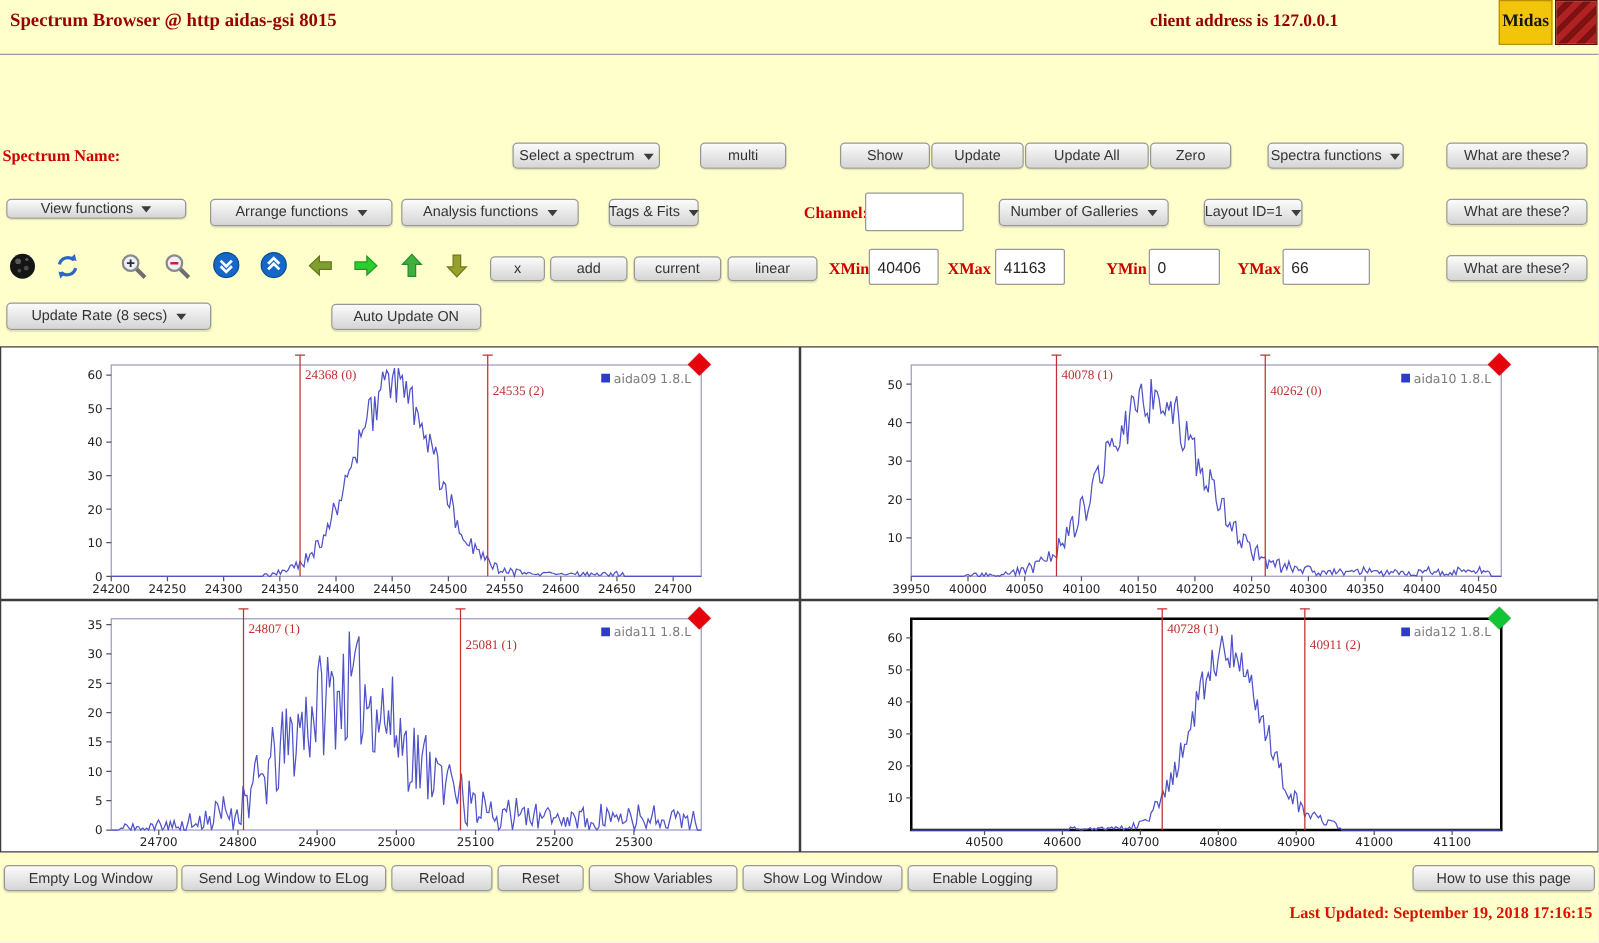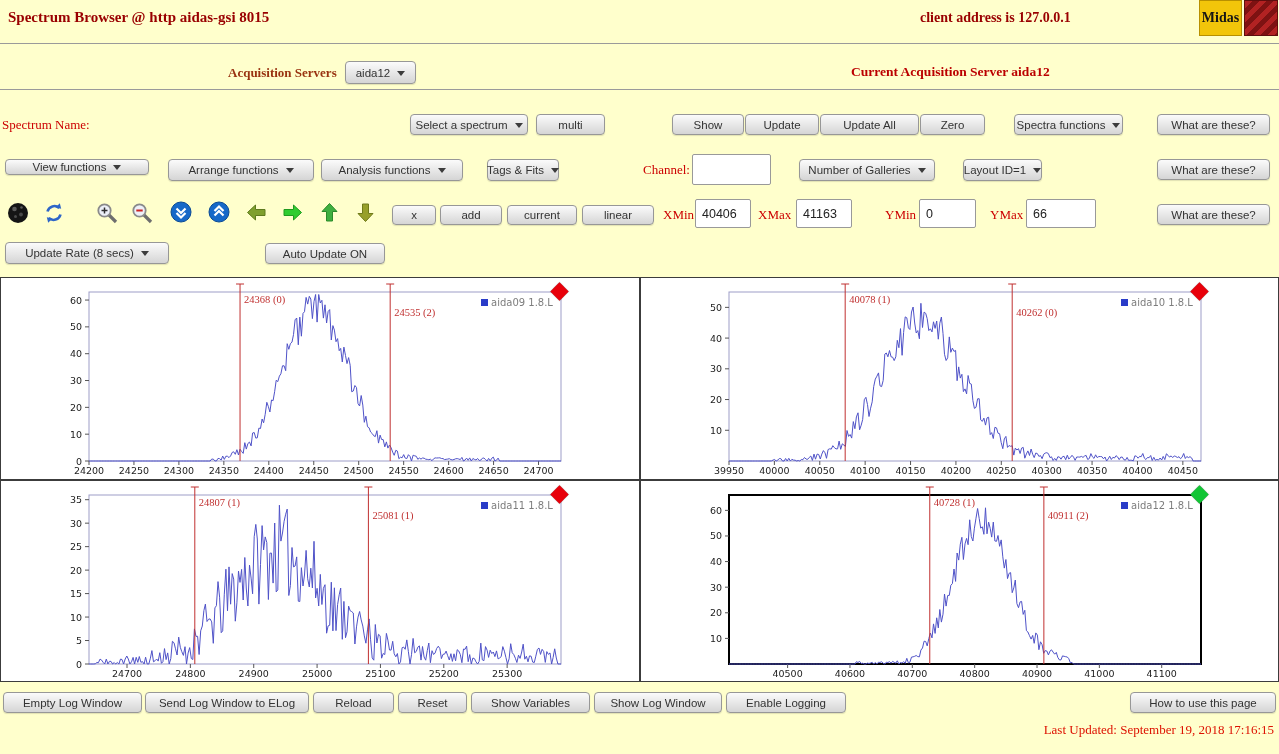--- a/index.html
+++ b/index.html
@@ -1,20 +1,20 @@
 <!DOCTYPE html>
 <html><head>
 <meta charset="utf-8">
 <style>
   *{margin:0;padding:0;box-sizing:border-box}
   body{background:#DDD}
   .page{position:relative;width:1279px;height:754px;background:#FFFFCC;font-family:"Liberation Sans",sans-serif;overflow:hidden}
   .row{position:absolute;left:0;width:100%}
   .slabel{position:absolute;font-family:"Liberation Serif",serif;font-weight:bold;color:#990000;white-space:nowrap}
-  .rlabel{position:absolute;font-family:"Liberation Serif",serif;font-weight:normal;color:#CC0000;font-size:13px;white-space:nowrap}
+  .rlabel{position:absolute;font-family:"Liberation Serif",serif;font-weight:bold;color:#CC0000;font-size:13px;white-space:nowrap}
   .btn{position:absolute;display:flex;align-items:center;justify-content:center;gap:7px;height:21px;
        background:linear-gradient(#FBFBFB,#D5D5D5);border:1px solid #979797;border-radius:4px;
        font-size:11.5px;color:#333;cursor:pointer;box-shadow:0 1px 1px rgba(0,0,0,.12);padding:0 8px;white-space:nowrap}
   .caret{width:0;height:0;border:4px solid transparent;border-top:5px solid #3c3c3c;margin-top:5px}
   .txt{position:absolute;border:1px solid #999;background:#fff;font-size:12.5px;color:#222;padding:0 6px;border-radius:2px;font-family:"Liberation Sans",sans-serif}
   .sep-bottom{border-bottom:1px solid #9a9a9a}
   .tb-icon{position:absolute;top:9px;width:25px;height:25px;cursor:pointer}
   .grid{position:absolute;top:277px;left:0;width:1279px;height:405px;display:grid;grid-template-columns:640px 639px;grid-template-rows:203px 202px;background:#fff}
   .panel{position:relative;border:1px solid #3c3c3c;background:#fff;overflow:hidden}
   .ind{position:absolute;left:552px;top:7px;width:13px;height:13px;transform:rotate(45deg);box-shadow:0 0 1px rgba(0,0,0,.55)}
@@ -33,36 +33,28 @@
 
   <div class="row sep-bottom" style="top:0;height:44px">
     <span class="slabel" style="left:8px;top:9px;font-size:15px">Spectrum Browser @ http aidas-gsi 8015</span>
     <span class="slabel" style="left:920px;top:10px;font-size:14px">client address is 127.0.0.1</span>
     <div class="logo-midas">
       <span>Midas</span>
     </div>
     <div class="logo-inst"></div>
   </div>
 
-  <div class="row sep-bottom" style="top:45px;height:45px">
-    <span class="slabel" style="left:228px;top:20px;font-size:13px;color:#993311">Acquisition Servers</span>
-    <div class="btn" style="left:345px;top:16px;width:71px;height:23px">
-      <span>aida12</span>
-      <span class="caret"></span>
-    </div>
-    <span class="slabel" style="left:851px;top:19px;font-size:13.5px;color:#BB0000">Current Acquisition Server aida12</span>
-  </div>
 
   <div class="row" style="top:91px;height:57px">
     <span class="rlabel" style="left:2px;top:26px">Spectrum Name:</span>
     <div class="btn" style="left:410px;top:23px;width:118px">
       <span>Select a spectrum</span>
       <span class="caret"></span>
     </div>
-    <div class="btn" style="left:536px;top:23px;width:69px">
+    <div class="btn" style="left:560px;top:23px;width:69px">
       <span>multi</span>
     </div>
     <div class="btn" style="left:672px;top:23px;width:72px">
       <span>Show</span>
     </div>
     <div class="btn" style="left:745px;top:23px;width:74px">
       <span>Update</span>
     </div>
     <div class="btn" style="left:820px;top:23px;width:99px">
       <span>Update All</span>

